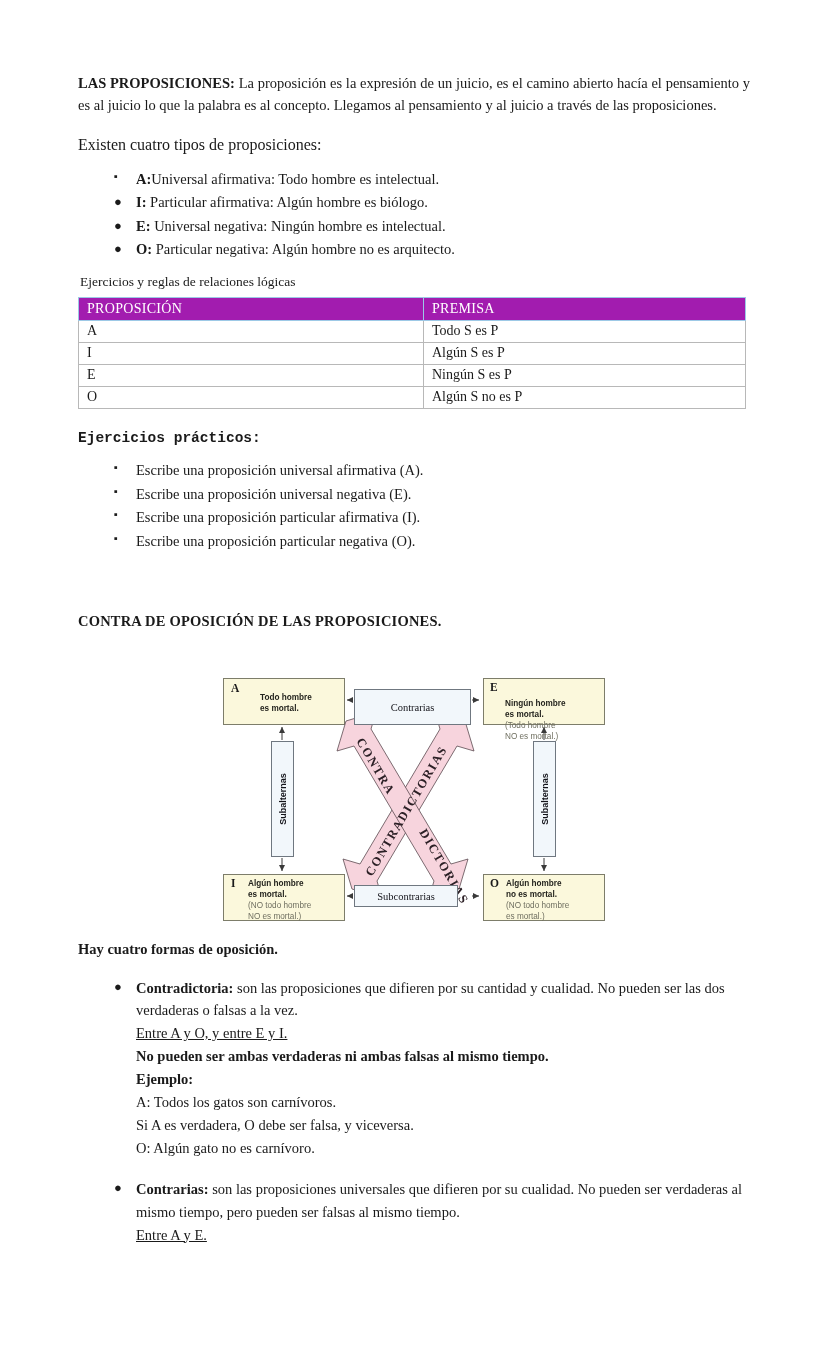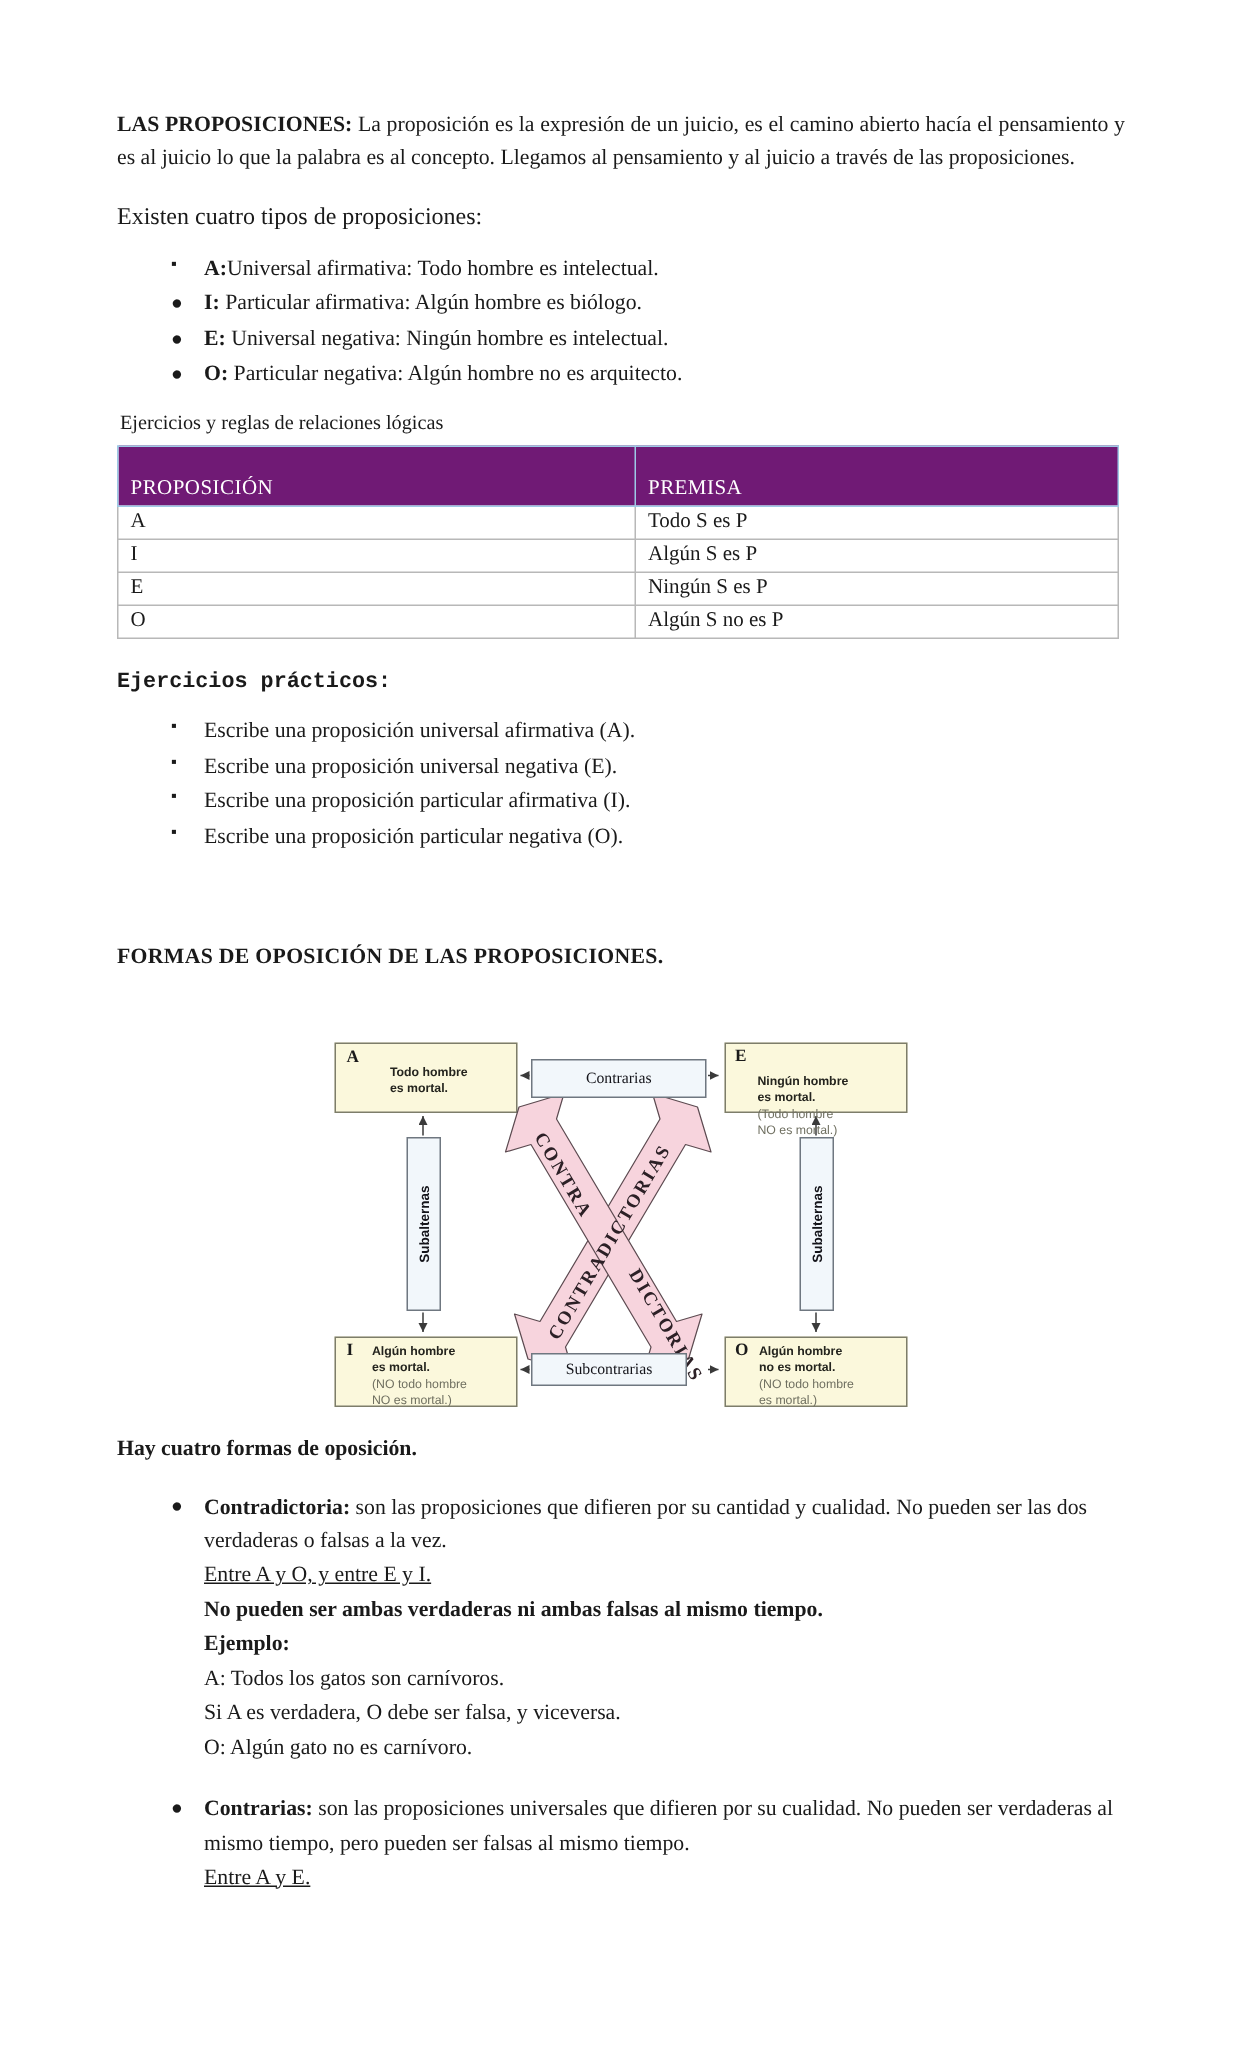--- a/index.html
+++ b/index.html
@@ -77,26 +77,26 @@
     font-size: 13.5px;
     margin: 4px 0 7px 2px;
   }
   table.prop-table {
     border-collapse: collapse;
     width: 668px;
     table-layout: fixed;
     margin-bottom: 18px;
   }
   table.prop-table th {
-    background: #701a75;
+    background: #a21caf;
     color: #ffffff;
     font-weight: normal;
     text-align: left;
     font-size: 14px;
-    padding: 20px 0 3px 8px;
+    padding: 3px 0 3px 8px;
     border: 1px solid #9dc9e6;
     letter-spacing: .3px;
   }
   table.prop-table td {
     font-size: 14px;
     padding: 2px 0 2px 8px;
     border: 1px solid #b8b8b8;
     height: 17px;
   }
   table.prop-table .col-a { width: 336px; }
@@ -166,21 +166,21 @@
     border: 1px solid #6f7780;
     box-sizing: border-box;
     font-family: "Liberation Serif", serif;
     font-size: 10.5px;
     text-align: center;
     color: #14141a;
     display: flex;
     align-items: center;
     justify-content: center;
   }
-  #lbl-contrarias { left: 133px; top: 21px; width: 117px; height: 26px; }
+  #lbl-contrarias { left: 133px; top: 21px; width: 117px; height: 36px; }
   #lbl-subcontrarias { left: 133px; top: 217px; width: 104px; height: 22px; }
 
   
   .vlabel {
     position: absolute;
     background: #f2f7fb;
     border: 1px solid #6f7780;
     box-sizing: border-box;
     width: 23px;
     height: 116px;
@@ -302,21 +302,21 @@
         <span class="bullet square">▪</span><span>Escribe una proposición universal negativa (E).</span>
       </li>
       <li>
         <span class="bullet square">▪</span><span>Escribe una proposición particular afirmativa (I).</span>
       </li>
       <li>
         <span class="bullet square">▪</span><span>Escribe una proposición particular negativa (O).</span>
       </li>
     </ul>
 
-    <h2 class="section-title" style="margin-top:60px;">FORMAS DE OPOSICIÓN DE LAS PROPOSICIONES.</h2>
+    <h2 class="section-title" style="margin-top:60px;">CONTRA DE OPOSICIÓN DE LAS PROPOSICIONES.</h2>
 
     <div class="diagram-wrap">
       <div class="diagram">
 
         <svg class="connectors" viewBox="0 0 386 262">
           <defs>
             <marker id="ah" markerWidth="7" markerHeight="7" refX="6" refY="3" orient="auto">
               <path d="M0,0 L6,3 L0,6 z" fill="#3a3a3a"></path>
             </marker>
           </defs>

